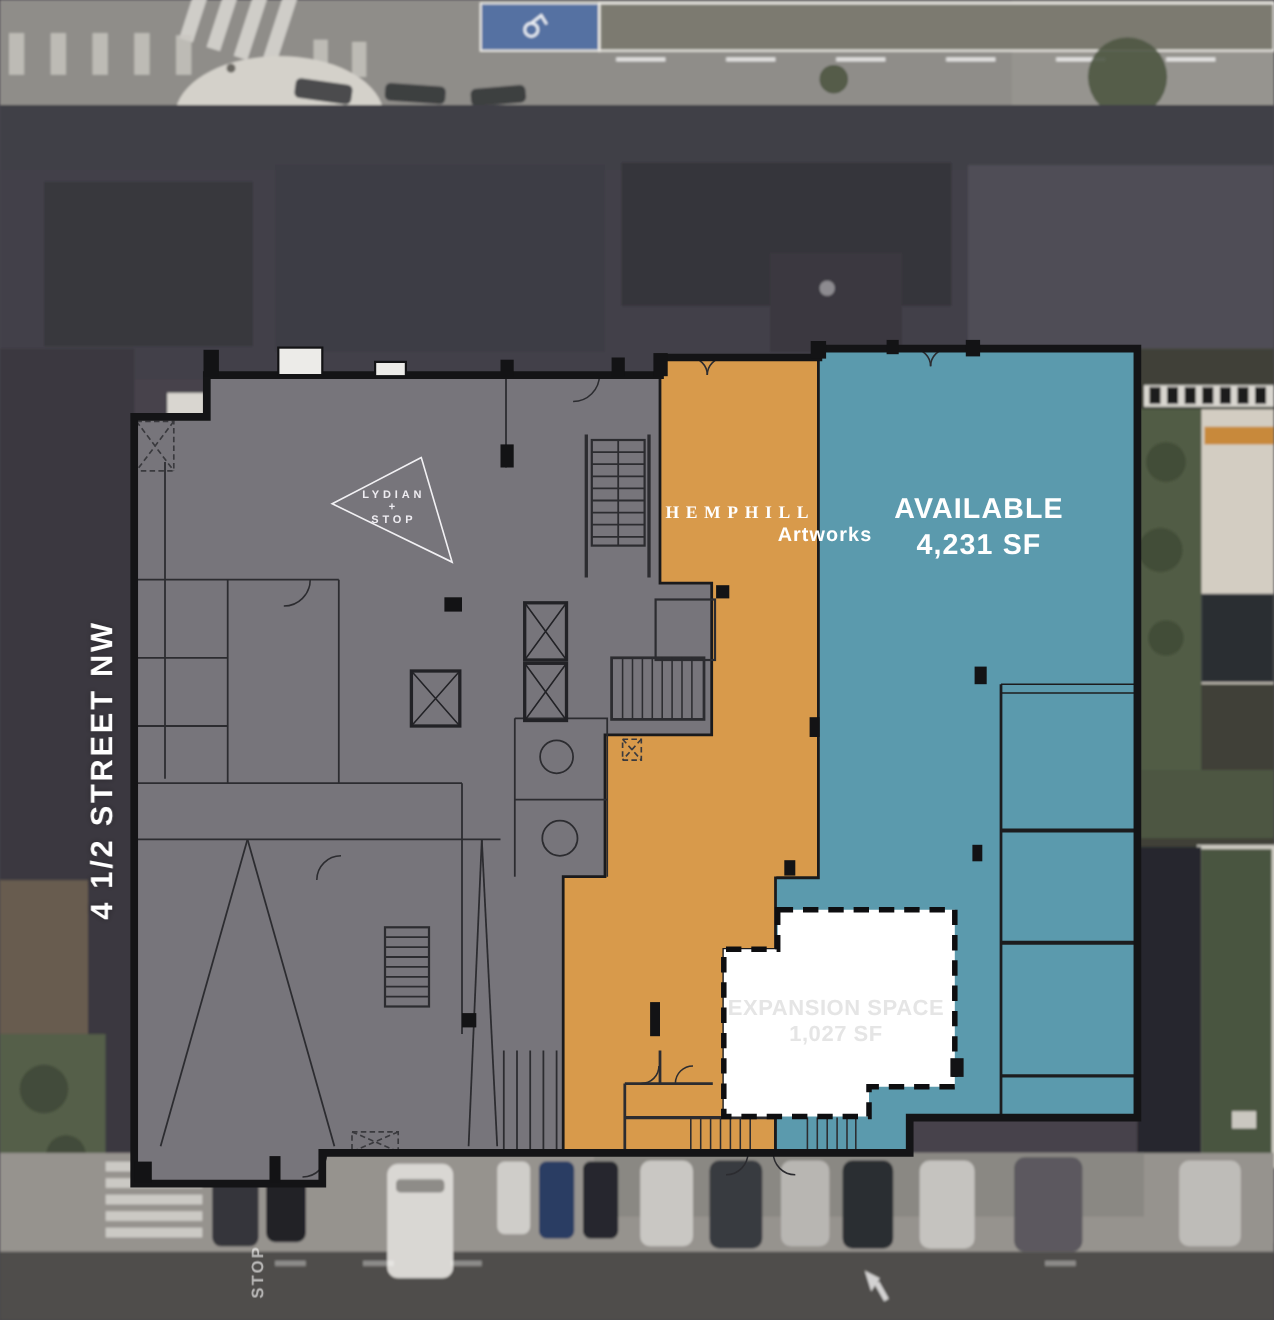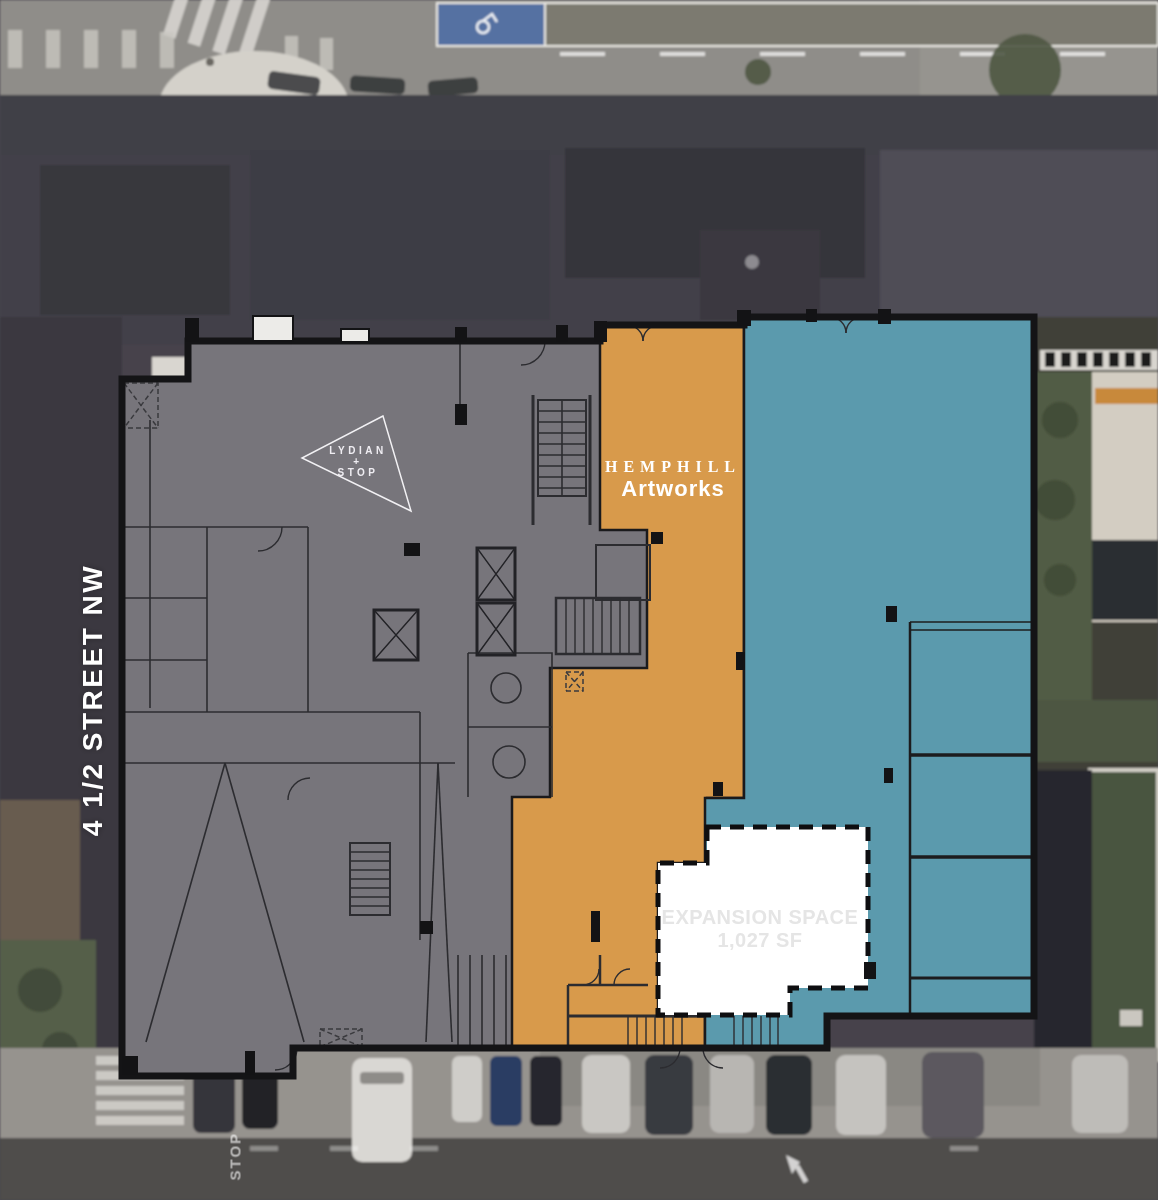--- a/index.html
+++ b/index.html
@@ -13,21 +13,21 @@
   .street{font-size:28px;letter-spacing:2.5px;text-shadow:0 0 6px rgba(0,0,0,.35);}
   .street-left{
     left:-57px;top:683px;width:300px;line-height:34px;
     transform:rotate(-90deg);
   }
   .lydian{
     left:298px;top:445px;width:120px;font-size:10px;letter-spacing:3.5px;
     line-height:11px;color:#efedf2;font-weight:600;
   }
   .hemphill-name{left:553px;top:458px;width:240px;font-size:16px;letter-spacing:6px;font-weight:600;font-family:Liberation Serif, serif;}
-  .hemphill-dept{left:553px;top:476px;width:240px;font-size:22px;letter-spacing:1px;font-weight:700;}
+  .hemphill-dept{left:553px;top:476px;width:240px;font-size:18px;letter-spacing:1px;font-weight:700;text-align:right;}
   .available{left:740px;top:446px;width:300px;font-size:26px;line-height:33px;letter-spacing:1px;}
   .expansion{left:640px;top:906px;width:240px;font-size:20px;line-height:23px;color:#e5e5e5;letter-spacing:.5px;}
   .stop-marking{
     left:218px;top:1148px;width:34px;font-size:15px;letter-spacing:2px;
     color:rgba(255,255,255,.6);transform:rotate(-90deg);transform-origin:center;
     top:1155px;
   }
 </style>
 </head>
 <body>
@@ -297,20 +297,24 @@
 
 <div class="label lydian">
   <div>LYDIAN</div>
   <div>+</div>
   <div>STOP</div>
 </div>
 
 <div class="label hemphill-name">HEMPHILL</div>
 <div class="label hemphill-dept">Artworks</div>
 
+<div class="label available">
+  <div>AVAILABLE</div>
+  <div>4,231 SF</div>
+</div>
 
 <div class="label expansion">
   <div>EXPANSION SPACE</div>
   <div>1,027 SF</div>
 </div>
 
 <div class="label stop-marking">STOP</div>
 
 </div>
 

